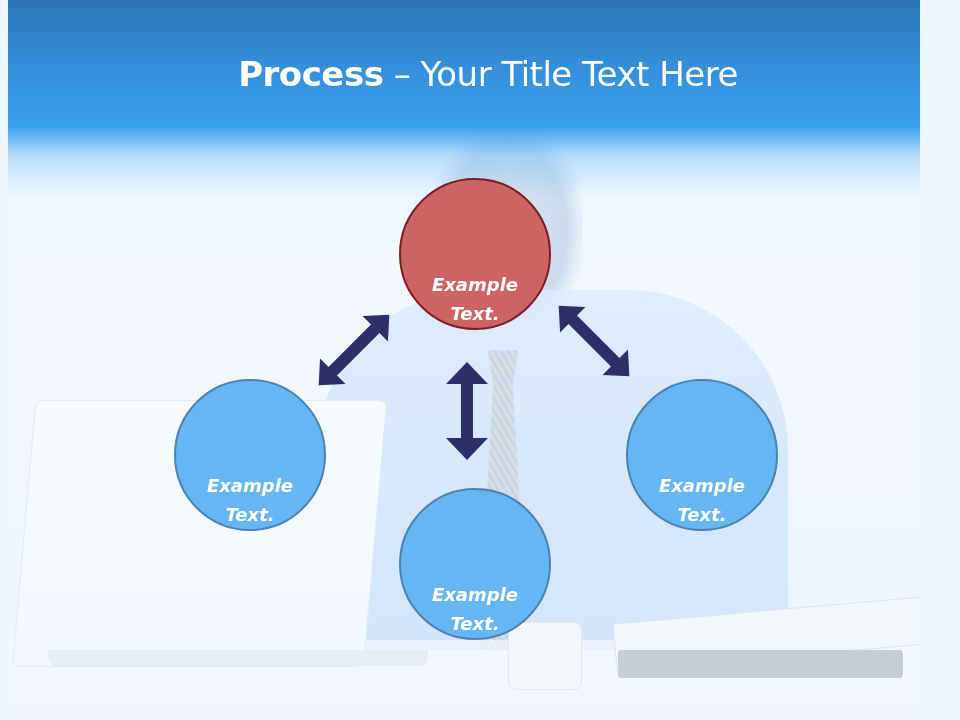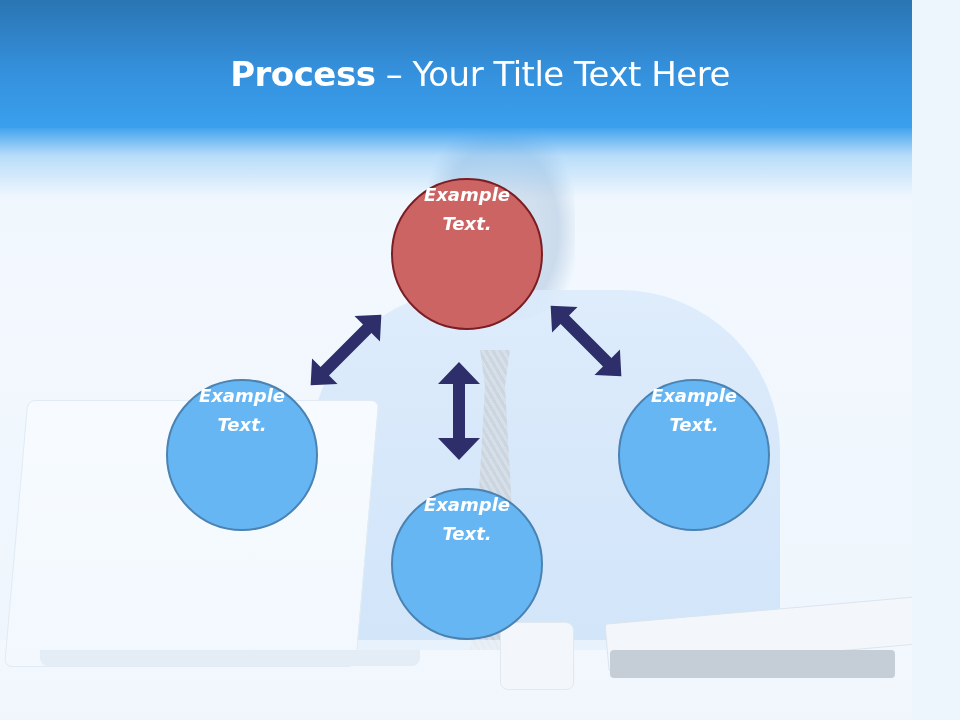--- a/index.html
+++ b/index.html
@@ -1,21 +1,21 @@
 <!DOCTYPE html>
 <html><head>
   <meta charset="utf-8">
   <style>
     html, body { margin: 0; padding: 0; }
     body {
       width: 960px; height: 720px; overflow: hidden; position: relative;
       font-family: "Liberation Sans", "DejaVu Sans", sans-serif;
       background: #eef6fd;
     }
-    .slide { position: absolute; left: 0; top: 0; width: 912px; height: 720px; overflow: hidden; }
+    .slide { position: absolute; left: 8px; top: 0; width: 912px; height: 720px; overflow: hidden; }
 
     
     .bg {
       position: absolute; inset: 0;
       background: linear-gradient(180deg, #eaf4fd 0%, #f2f8fe 40%, #eef5fc 100%);
     }
     .person-head {
       position: absolute; left: 425px; top: 120px; width: 150px; height: 200px;
       border-radius: 70px 70px 60px 60px;
       background: radial-gradient(ellipse at 50% 55%, #d9e4ef 0%, #c7d8ea 55%, rgba(200,218,236,0) 75%);
@@ -73,21 +73,21 @@
     .title {
       position: absolute; left: 0; top: 52px; width: 960px; text-align: center;
       color: #ffffff; font-size: 34px; line-height: 44px; white-space: nowrap;
       font-family: "DejaVu Sans", sans-serif; letter-spacing: -0.5px;
     }
     .title .bold { font-weight: bold; }
 
     
     .node {
       position: absolute; width: 152px; height: 152px; border-radius: 50%;
-      box-sizing: border-box; display: flex; align-items: flex-start; justify-content: center;
+      box-sizing: border-box; display: flex; align-items: flex-end; justify-content: center;
       text-align: center; color: #ffffff; font-style: italic; font-weight: bold;
       font-size: 18px; line-height: 29px; font-family: "DejaVu Sans", sans-serif;
     }
     .node.blue { background: #67b6f4; border: 2.5px solid #4a82b2; }
     .node.red { background: #cd6464; border: 2.5px solid #7a1e24; }
     .node-text { display: block; width: 120px; }
     .arrows { position: absolute; left: 0; top: 0; width: 960px; height: 720px; }
   </style>
 </head>
 <body>

